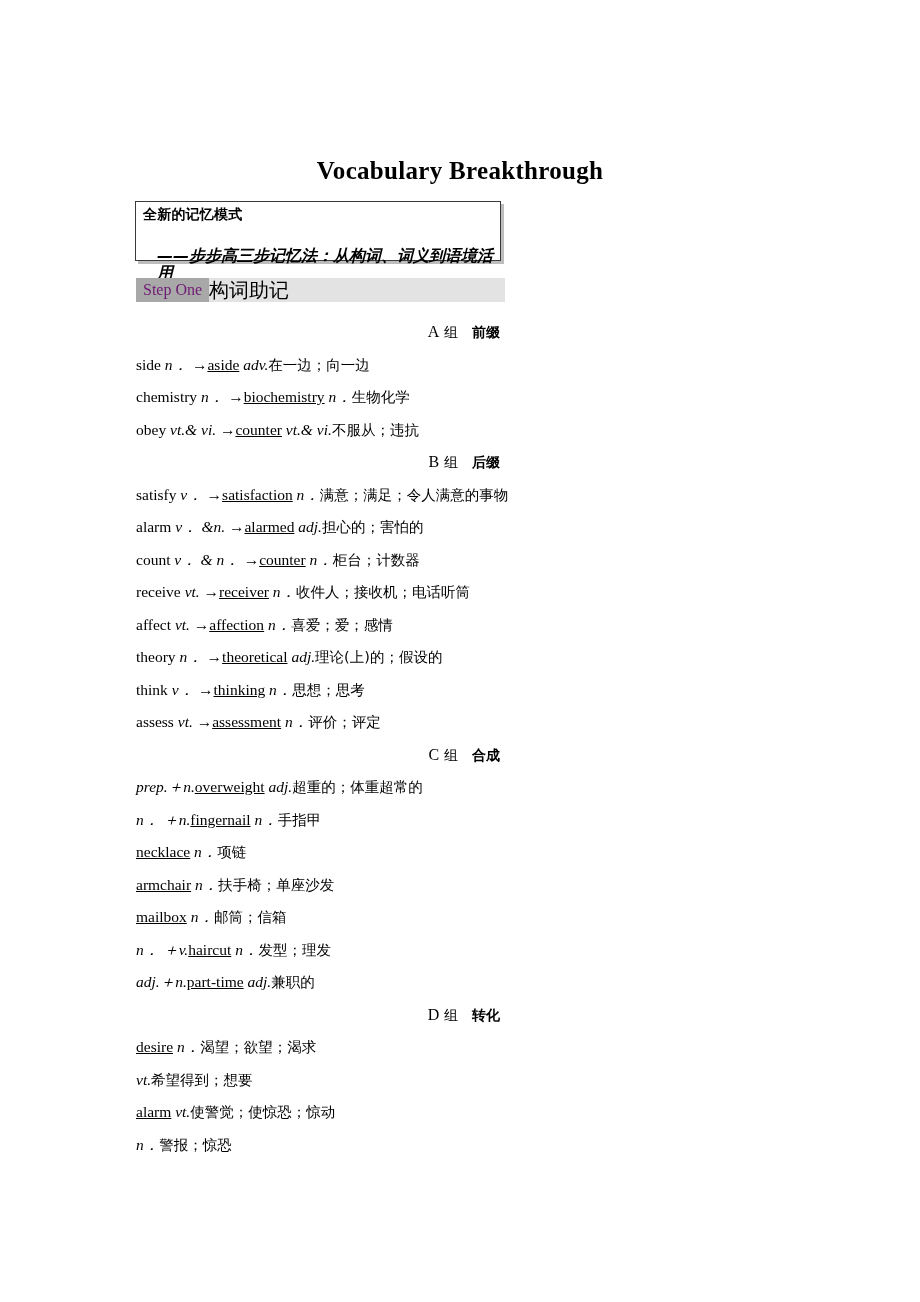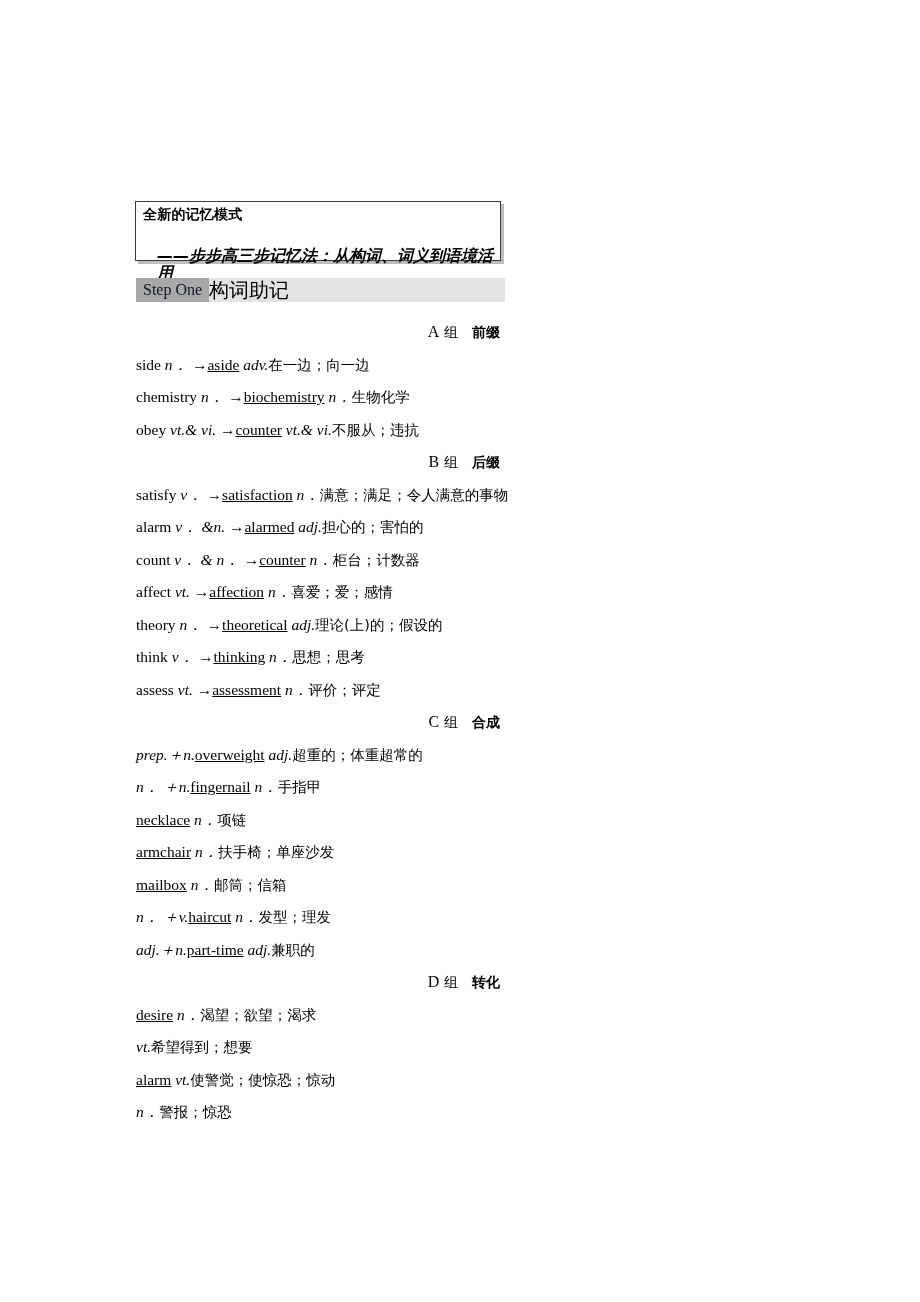--- a/index.html
+++ b/index.html
@@ -70,21 +70,21 @@
     left: 136px;
     top: 278px;
     width: 369px;
     height: 24px;
     background: #e3e3e3;
     display: flex;
     align-items: stretch;
   }
   .step-tag {
     background: #a8a8a8;
-    color: #0f172a;
+    color: #701a75;
     font-size: 16px;
     line-height: 24px;
     padding: 0 7px 0 7px;
     font-family: "Liberation Serif", "DejaVu Serif", serif;
     white-space: nowrap;
   }
   .step-name {
     font-family: "DejaVu Sans", "Liberation Sans", sans-serif;
     font-size: 20px;
     line-height: 24px;
@@ -132,40 +132,42 @@
   .entry .cn {
     font-family: "DejaVu Sans", "Liberation Sans", sans-serif;
     font-size: 14.5px;
   }
 </style>
 </head>
 <body>
 
 <div class="page">
 
+  <h1 class="doc-title">Vocabulary Breakthrough</h1>
 
   <div class="callout">
     <div class="callout-title">全新的记忆模式</div>
     <div class="callout-sub">——步步高三步记忆法：从构词、词义到语境活用</div>
   </div>
 
   <div class="step-bar">
     <div class="step-tag">Step One</div>
     <div class="step-name">构词助记</div>
   </div>
 
   <div class="content" id="content">
       <div class="group-head"><span class="gh-letter">A</span> <span class="gh-zu">组</span><span class="gh-kind">前缀</span></div>
       <div class="entry"><span>side</span> <span class="it">n．</span> <span>→</span><span class="ul">aside</span> <span class="it">adv.</span><span class="cn">在一边；向一边</span></div>
       <div class="entry"><span>chemistry</span> <span class="it">n．</span> <span>→</span><span class="ul">biochemistry</span> <span class="it">n．</span><span class="cn">生物化学</span></div>
       <div class="entry"><span>obey</span> <span class="it">vt.&amp; vi.</span> <span>→</span><span class="ul">counter</span> <span class="it">vt.&amp; vi.</span><span class="cn">不服从；违抗</span></div>
       <div class="group-head"><span class="gh-letter">B</span> <span class="gh-zu">组</span><span class="gh-kind">后缀</span></div>
       <div class="entry"><span>satisfy</span> <span class="it">v．</span> <span>→</span><span class="ul">satisfaction</span> <span class="it">n．</span><span class="cn">满意；满足；令人满意的事物</span></div>
       <div class="entry"><span>alarm</span> <span class="it">v． &amp;n.</span> <span>→</span><span class="ul">alarmed</span> <span class="it">adj.</span><span class="cn">担心的；害怕的</span></div>
       <div class="entry"><span>count</span> <span class="it">v． &amp; n．</span> <span>→</span><span class="ul">counter</span> <span class="it">n．</span><span class="cn">柜台；计数器</span></div>
+      <div class="entry"><span>receive</span> <span class="it">vt.</span> <span>→</span><span class="ul">receiver</span> <span class="it">n．</span><span class="cn">收件人；接收机；电话听筒</span></div>
       <div class="entry"><span>affect</span> <span class="it">vt.</span> <span>→</span><span class="ul">affection</span> <span class="it">n．</span><span class="cn">喜爱；爱；感情</span></div>
       <div class="entry"><span>theory</span> <span class="it">n．</span> <span>→</span><span class="ul">theoretical</span> <span class="it">adj.</span><span class="cn">理论(上)的；假设的</span></div>
       <div class="entry"><span>think</span> <span class="it">v．</span> <span>→</span><span class="ul">thinking</span> <span class="it">n．</span><span class="cn">思想；思考</span></div>
       <div class="entry"><span>assess</span> <span class="it">vt.</span> <span>→</span><span class="ul">assessment</span> <span class="it">n．</span><span class="cn">评价；评定</span></div>
       <div class="group-head"><span class="gh-letter">C</span> <span class="gh-zu">组</span><span class="gh-kind">合成</span></div>
       <div class="entry"><span class="it">prep.＋n.</span><span class="ul">overweight</span> <span class="it">adj.</span><span class="cn">超重的；体重超常的</span></div>
       <div class="entry"><span class="it">n． ＋n.</span><span class="ul">fingernail</span> <span class="it">n．</span><span class="cn">手指甲</span></div>
       <div class="entry"><span class="ul">necklace</span> <span class="it">n．</span><span class="cn">项链</span></div>
       <div class="entry"><span class="ul">armchair</span> <span class="it">n．</span><span class="cn">扶手椅；单座沙发</span></div>
       <div class="entry"><span class="ul">mailbox</span> <span class="it">n．</span><span class="cn">邮筒；信箱</span></div>

